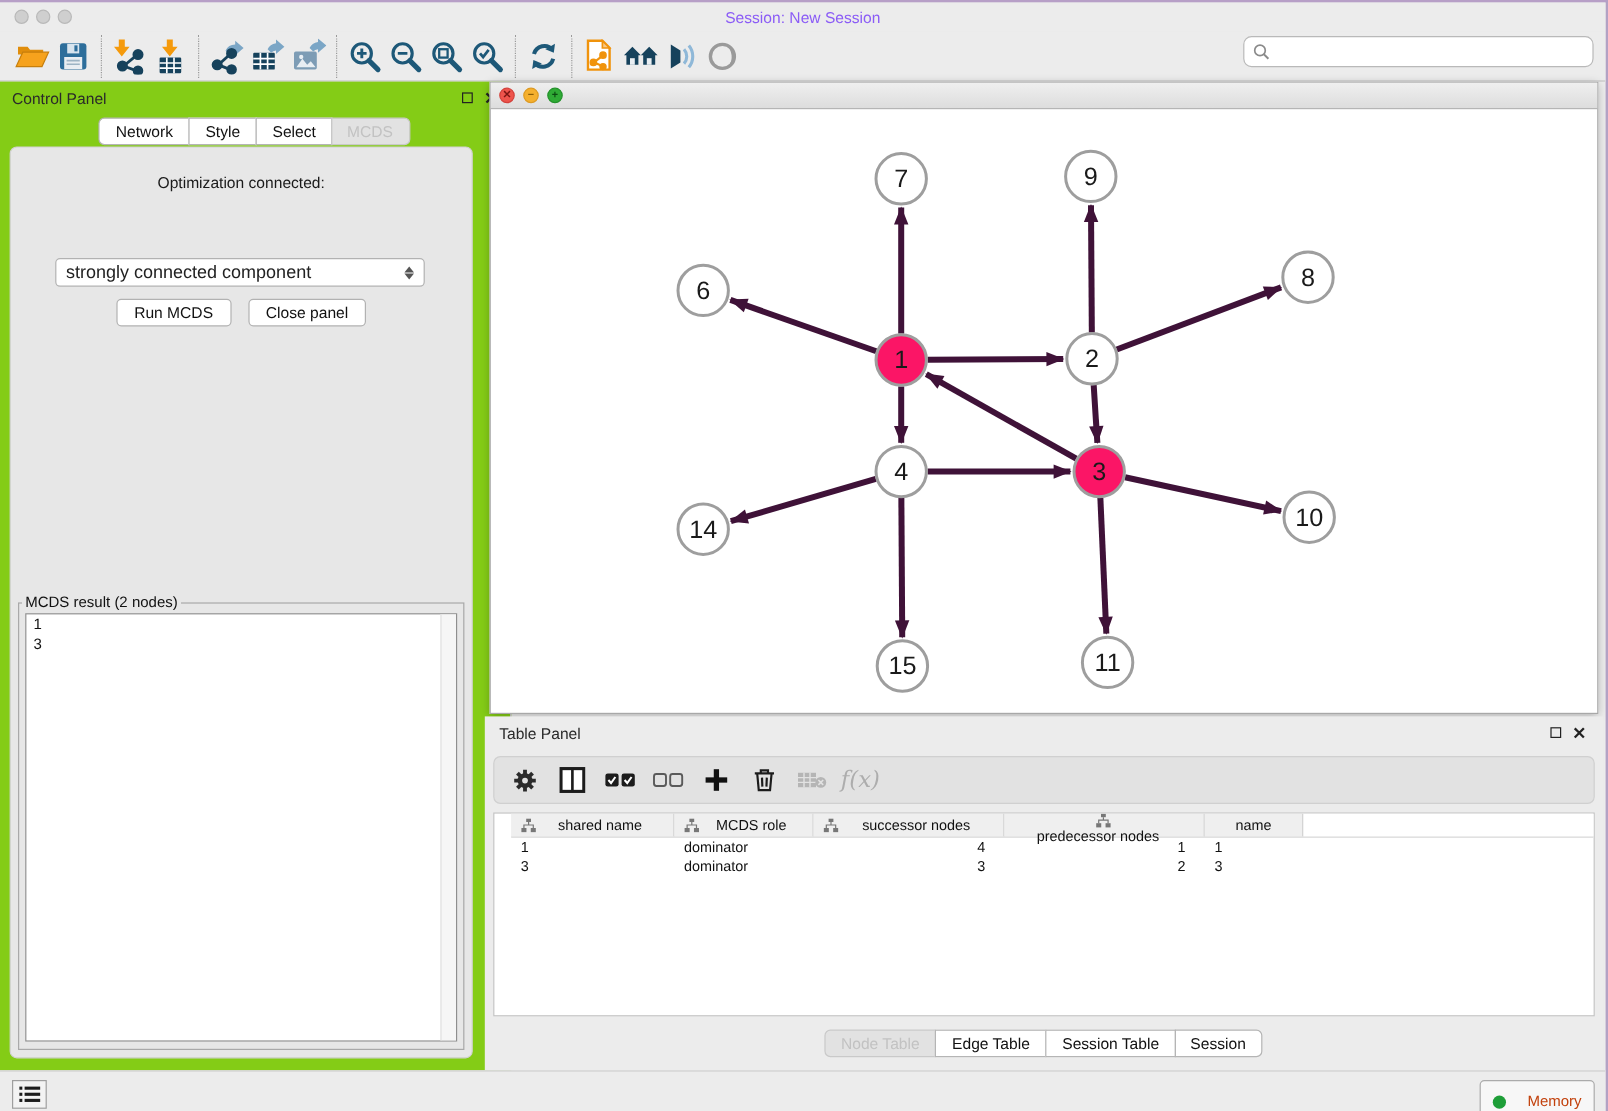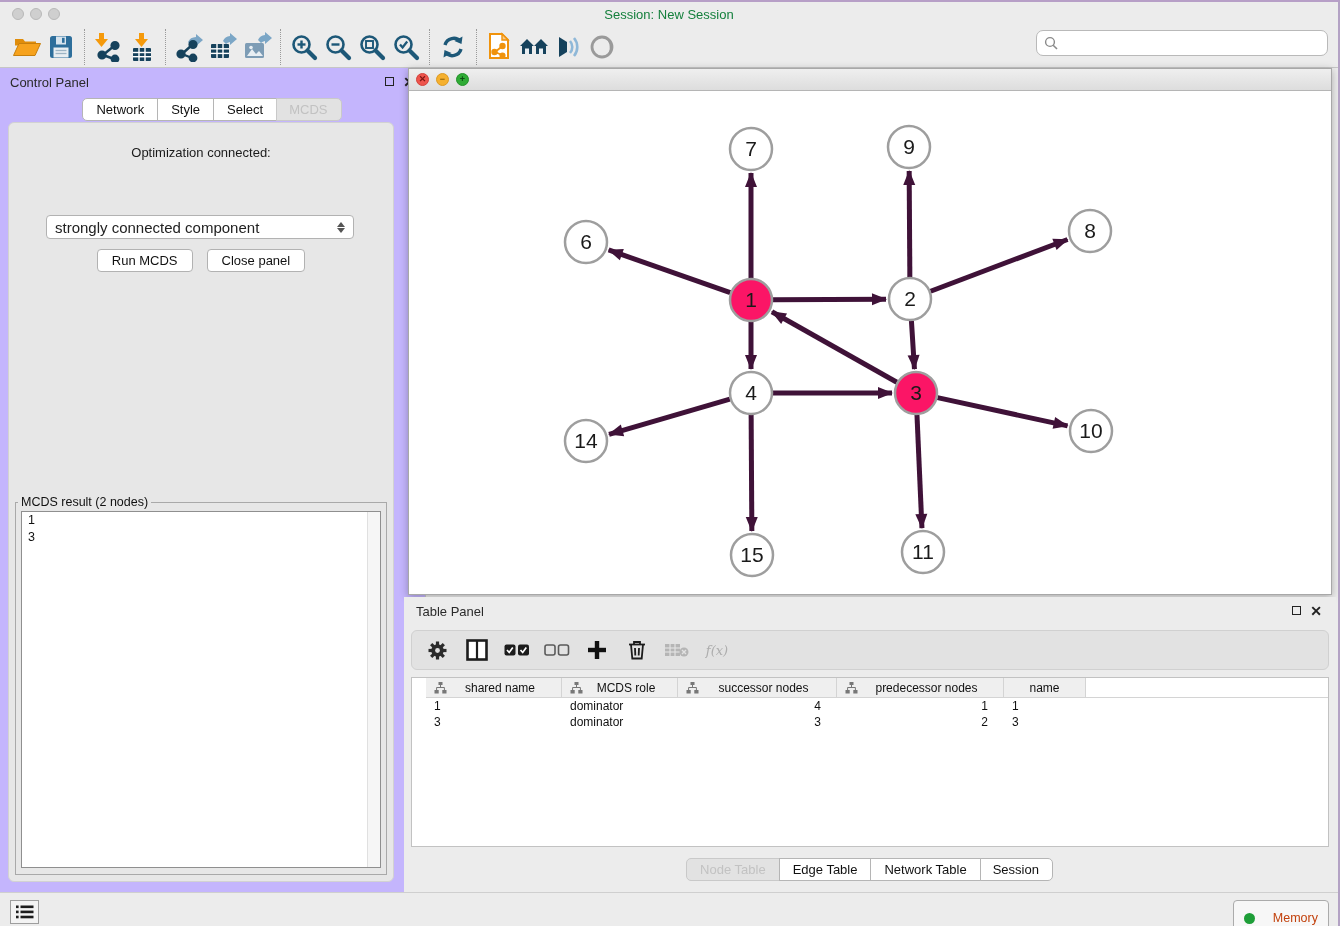--- a/index.html
+++ b/index.html
@@ -8,31 +8,31 @@
     font-family:"Liberation Sans", sans-serif;
     background:#ececec; color:#222; overflow:hidden; position:relative;
     border-top:2px solid #b79fc7; border-right:2px solid #b3a2c4;
   }
   
   .titlebar { position:absolute; left:0; top:0; width:100%; height:24px;
     background:#ececec; display:flex; align-items:center; }
   .tl-group { position:absolute; left:12px; top:6px; display:flex; gap:6px; }
   .tl { width:12px; height:12px; border-radius:50%; background:#cfcfcf; border:1px solid #b9b9b9;
     display:flex; align-items:center; justify-content:center; font-size:8px; line-height:1; font-weight:bold; color:transparent; }
-  .app-title { width:100%; text-align:center; font-size:13px; color:#15803d; }
+  .app-title { width:100%; text-align:center; font-size:13px; color:#8b5cf6; }
   
   .toolbar { position:absolute; left:0; top:24px; width:100%; height:42px;
     background:#ececec; border-bottom:1px solid #c6c6c6; display:flex; align-items:center; }
   .tb-icon { width:34px; height:34px; display:flex; align-items:center; justify-content:center; cursor:default; }
   .tb-sep { width:1px; height:36px; border-left:1px dotted #9a9a9a; margin:0 6px; }
   .searchbox { position:absolute; right:10px; top:4px; width:292px; height:26px;
     background:#fff; border:1px solid #b9b9b9; border-radius:7px; display:flex; align-items:center; padding-left:7px; }
   .searchbox input { border:none; outline:none; flex:1; font-size:13px; background:transparent; margin-left:5px;}
   
-  .control-panel { position:absolute; left:0; top:66px; width:426px; height:824px; background:#c4b5fd; border-right:1px solid #cccccc;}
+  .control-panel { position:absolute; left:0; top:66px; width:426px; height:824px; background:#84cc16; border-right:1px solid #cccccc;}
   .panel-head { height:28px; display:flex; align-items:center; padding:0 10px; font-size:13px; color:#2a2a2a; }
   .panel-head .spacer { flex:1; }
   .mini-btn { font-size:12px; color:#222; margin-left:9px; line-height:1; }
   .float-box { width:9px; height:9px; border:1.5px solid #222; display:inline-block; }
   .seg-row { display:flex; justify-content:center; margin-top:2px; }
   .seg { border:1px solid #b5b5b5; background:#fff; color:#111; font-size:13px;
     padding:3px 13px; margin-left:-1px; position:relative; }
   .seg:first-child { border-radius:5px 0 0 5px; }
   .seg:last-child { border-radius:0 5px 5px 0;padding-left:12px; }
   .seg.sel { background:#e2e2e2; color:#c2c2c2; border-color:#c9c9c9; }
@@ -67,21 +67,21 @@
     font-size:9px; font-weight:bold; line-height:1; }
   .nl-red { background:#ee544c; border:1px solid #d3423c; color:#7c1511; }
   .nl-yel { background:#f5b02e; border:1px solid #dd9a22; color:#8a5d07; }
   .nl-grn { background:#2fab35; border:1px solid #24922b; color:#0c4d12; }
   #graph-svg { display:block; }
   
   .table-panel { position:absolute; left:404px; top:595px; width:932px; height:295px; background:#ececec; }
   .tp-toolbar { position:absolute; left:7px; top:33px; width:918px; height:40px;
     background:#e2e2e2; border:1px solid #d0d0d0; border-radius:6px; display:flex; align-items:center; padding-left:12px; gap:14px; }
   .tp-ic { width:26px; height:26px; display:flex; align-items:center; justify-content:center; }
-  .fx { font-family:"DejaVu Serif", serif; font-style:italic; font-size:13px; color:#adadad; }
+  .fx { font-family:"DejaVu Serif", serif; font-style:italic; font-size:19px; color:#adadad; }
   .tp-table { position:absolute; left:7px; top:80px; width:918px; height:170px;
     background:#fff; border:1px solid #c2c2c2; overflow:hidden;padding-left:14px; }
   .thead { display:flex; height:20px; background:#efefef; border-bottom:1px solid #d4d4d4; }
   .th { display:flex; align-items:center; font-size:12px; color:#111; border-right:1px solid #d4d4d4;
     background:#efefef; padding:0 4px; position:relative; }
   .th .org { margin:0 6px 0 4px; flex:0 0 auto; }
   .th .lbl { flex:1; text-align:center; padding-right:10px; }
   .th.no-icon .lbl { padding-right:0; }
   .tr { display:flex; height:16px; font-size:12px; color:#111; }
   .td { padding:0 8px; line-height:16px; white-space:nowrap; overflow:hidden; }
@@ -470,21 +470,21 @@
               <rect x="4.5" y="0" width="4" height="3"></rect>
               <rect x="0.5" y="8" width="4.2" height="3.5"></rect>
               <rect x="8.3" y="8" width="4.2" height="3.5"></rect>
             </g>
             <g stroke="#777" stroke-width="1" fill="none">
               <path d="M6.5 3 v2.5 M2.6 8 v-2.5 h7.8 v2.5"></path>
             </g>
           </svg>
           <span class="lbl">successor nodes</span>
         </div>
-        <div class="th" style="width: 167px;">
+        <div class="th" style="width: 167px; flex-direction: column;">
           <svg class="org" width="13" height="12" viewBox="0 0 13 12">
             <g fill="#777">
               <rect x="4.5" y="0" width="4" height="3"></rect>
               <rect x="0.5" y="8" width="4.2" height="3.5"></rect>
               <rect x="8.3" y="8" width="4.2" height="3.5"></rect>
             </g>
             <g stroke="#777" stroke-width="1" fill="none">
               <path d="M6.5 3 v2.5 M2.6 8 v-2.5 h7.8 v2.5"></path>
             </g>
           </svg>
@@ -509,21 +509,21 @@
           <div class="td r" style="width: 159px;">3</div>
           <div class="td r" style="width: 167px;">2</div>
           <div class="td" style="width: 82px;">3</div>
         </div>
       </div>
   </div>
 
   <div class="tp-tabs">
     <div class="seg sel">Node Table</div>
     <div class="seg">Edge Table</div>
-    <div class="seg">Network Table</div>
+    <div class="seg">Session Table</div>
     <div class="seg">Session</div>
   </div>
 </div>
 
 <div class="statusbar">
   <div class="list-btn">
     <svg width="18" height="14" viewBox="0 0 18 14">
       <g fill="#1c1c1c">
         <rect x="0" y="0.5" width="2.6" height="2.6"></rect>
           <rect x="4.5" y="0.5" width="13" height="2.6"></rect>

